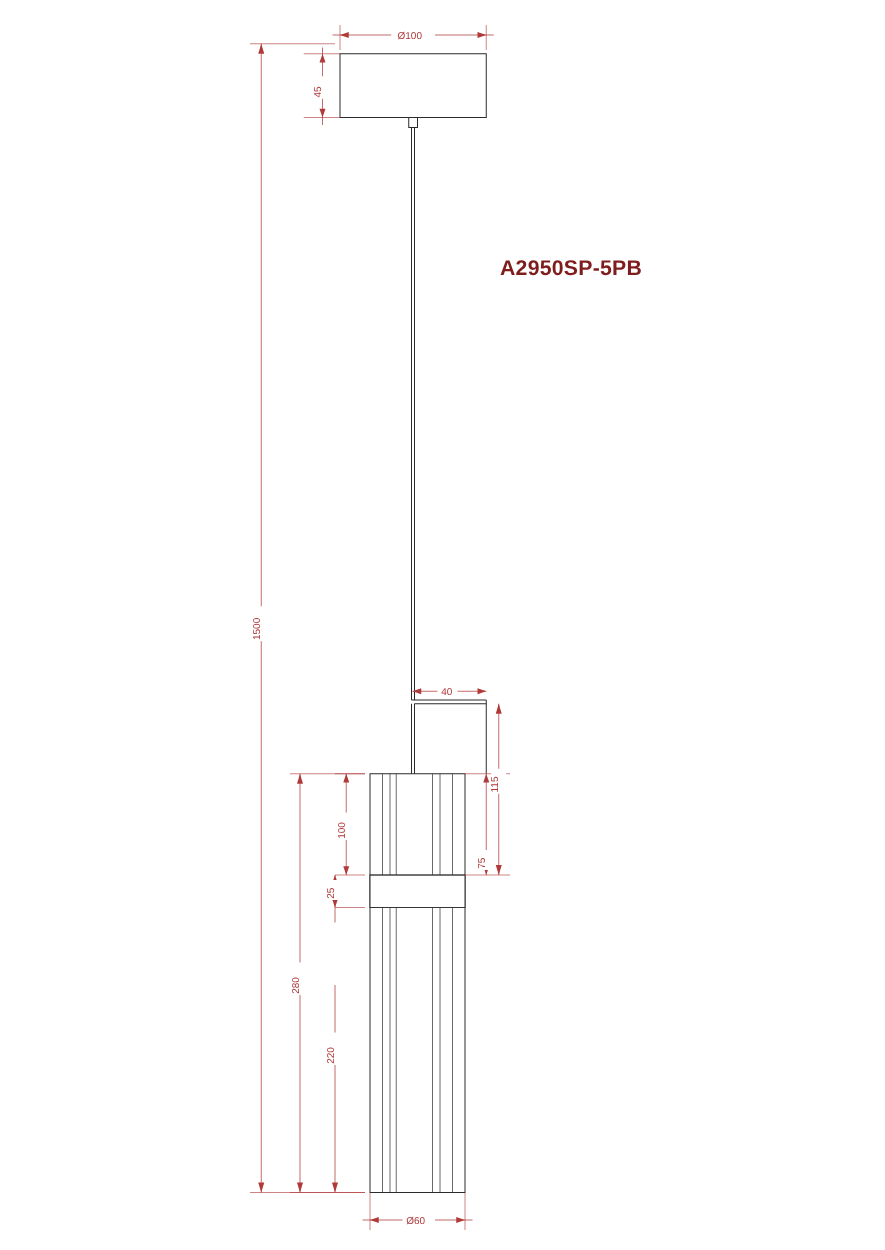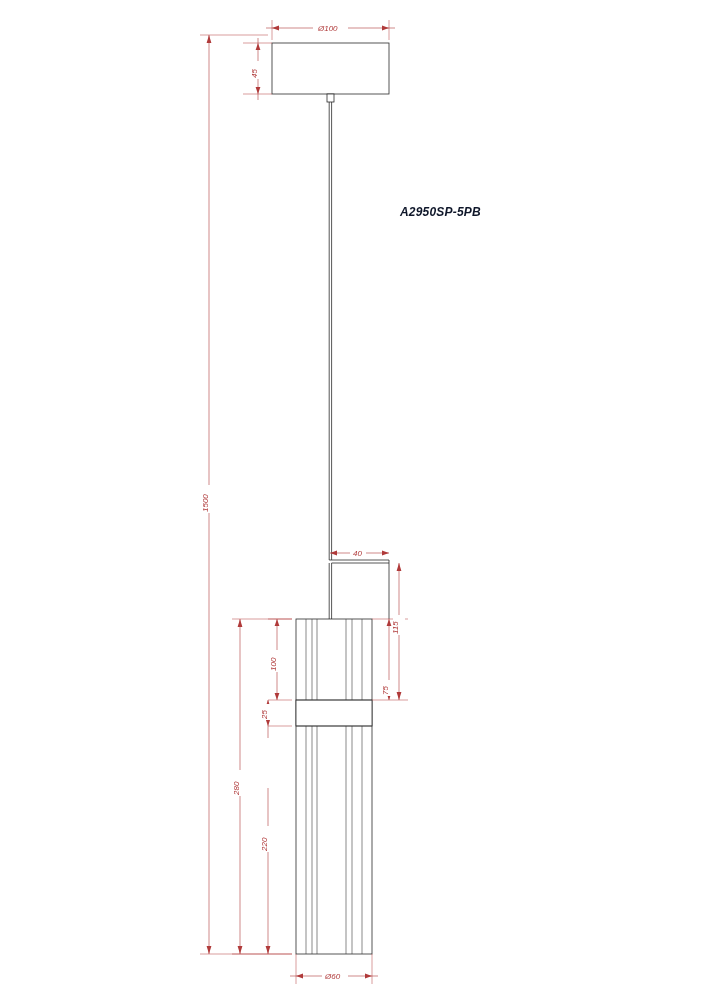--- a/index.html
+++ b/index.html
@@ -12,35 +12,34 @@
     height: 1000px;
     font-family: "Liberation Sans", sans-serif;
     position: relative;
     overflow: hidden;
   }
   #sheet {
     position: absolute;
     left: 0; top: 0;
     width: 708px;
     height: 1000px;
-    font-style: italic;
   }
   svg.drawing {
     position: absolute;
     left: 0; top: 0;
     width: 708px;
     height: 1000px;
   }
   .model-label {
     position: absolute;
     left: 400px;
     top: 205px;
-    font-size: 12px;
+    font-size: 17px;
     font-weight: bold;
-    color: #0f172a;
+    color: #7f1d1d;
     letter-spacing: 0.2px;
     white-space: nowrap;
   }
   .dim-text {
     font-family: "Liberation Sans", sans-serif;
     font-size: 8px;
     fill: #b03a3a;
   }
   .dim-text-v {
     font-family: "Liberation Sans", sans-serif;

